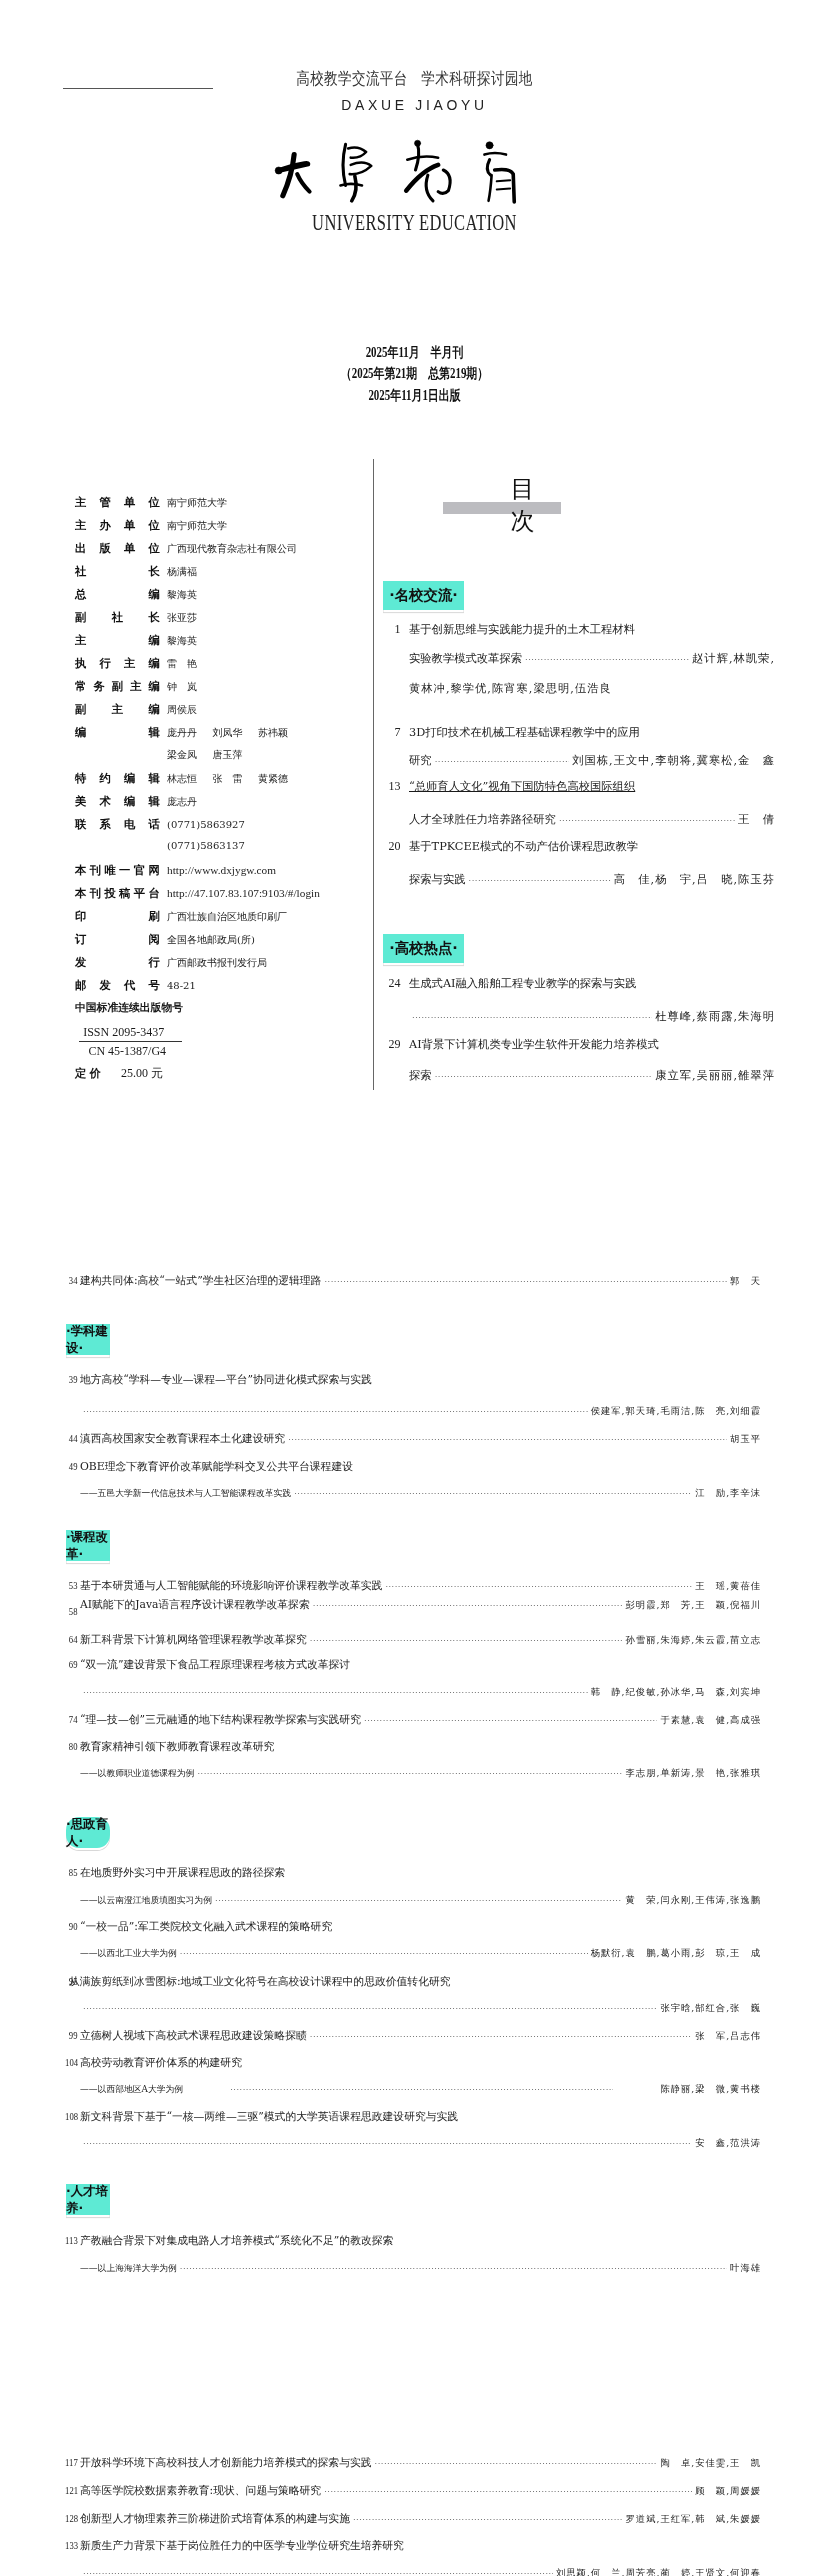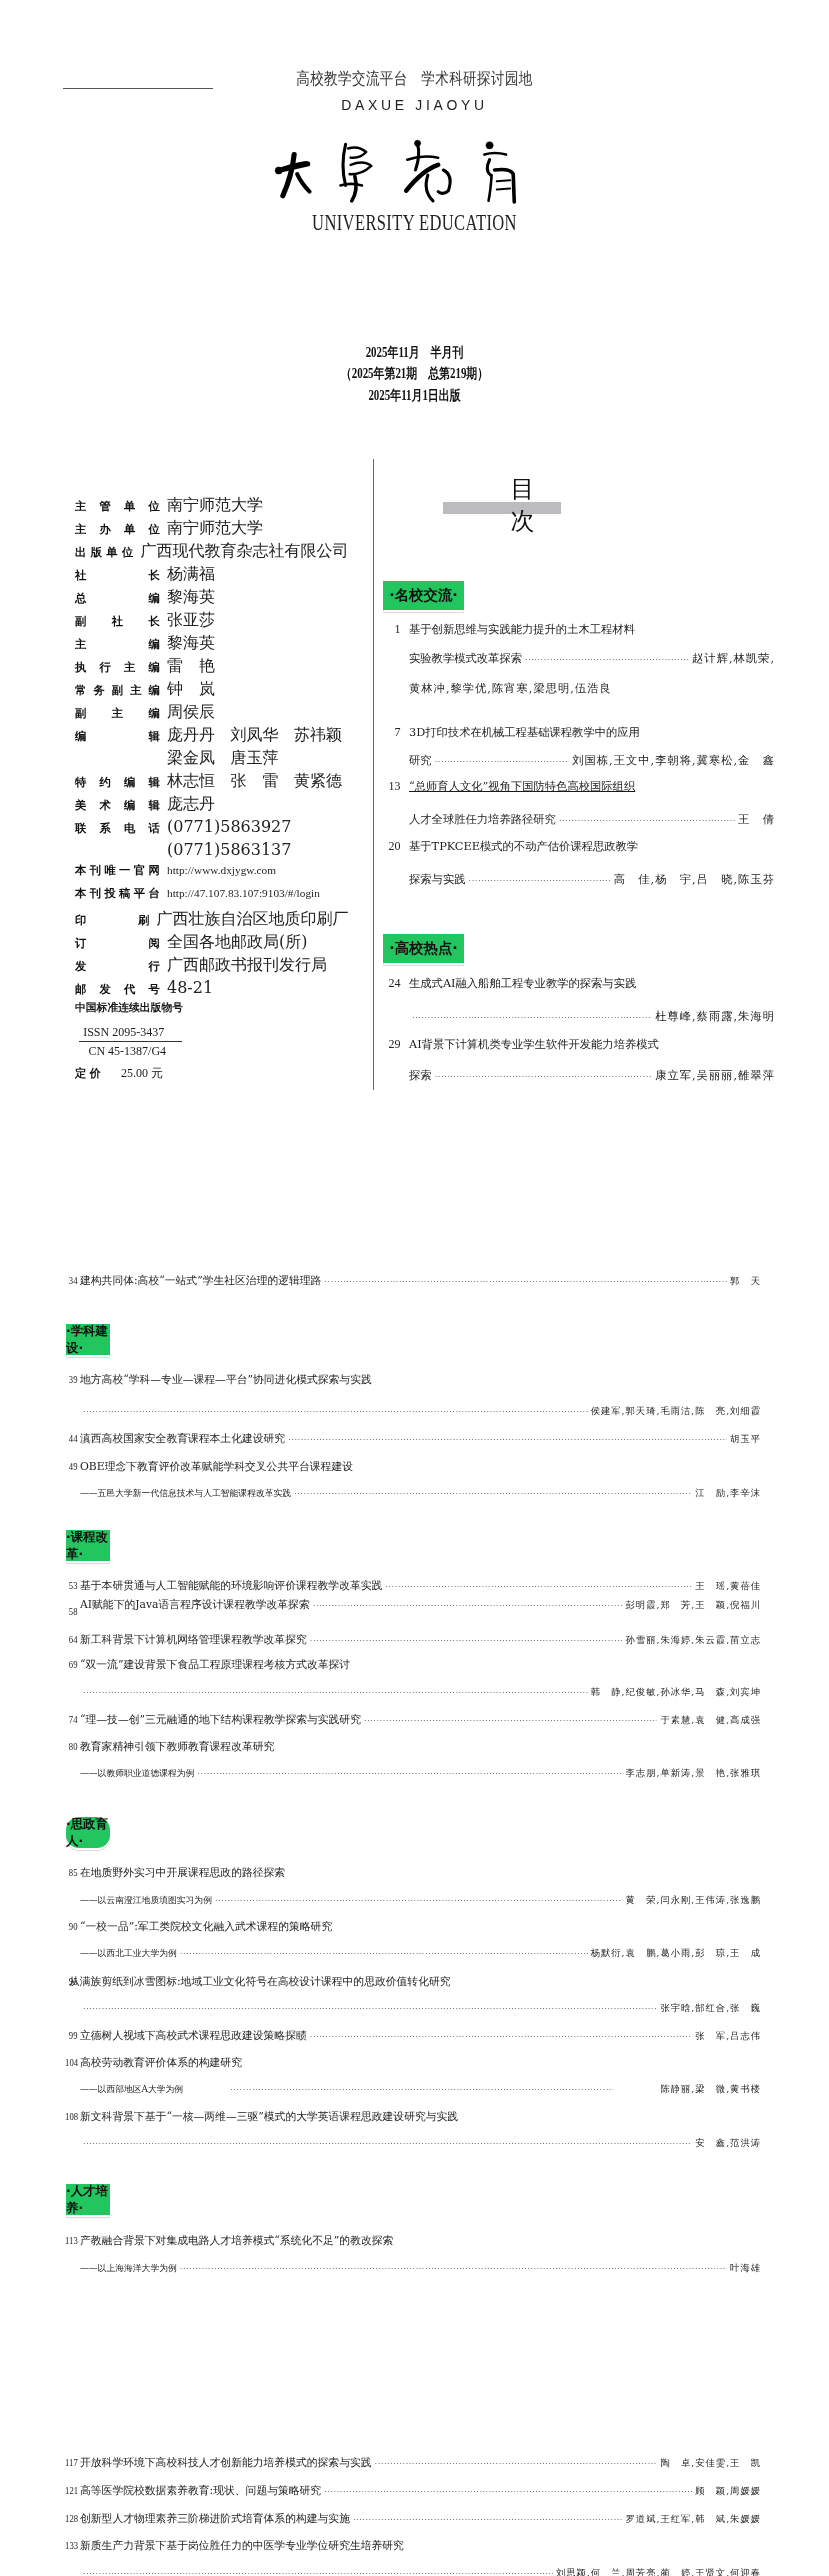--- a/index.html
+++ b/index.html
@@ -46,21 +46,21 @@
   #masthead { left: 75px; top: 495px; width: 289px; }
   .mh-row {
     display: flex; align-items: baseline; height: 23px;
     font-size: 11.3px;
   }
   .mh-label {
     width: 92px; font-family: "DejaVu Sans", sans-serif; font-weight: bold;
     font-size: 11.3px; display: flex; justify-content: space-between;
     padding-right: 7.2px; color: #111;
   }
-  .mh-value { flex: 1; font-size: 16px; color: #222; white-space: nowrap; }
+  .mh-value { flex: 1; font-size: 10px; color: #222; white-space: nowrap; }
   .mh-value span { margin-right: 15.5px; }
   .mh-value.url { font-family: "Liberation Serif", serif; font-size: 11.3px; }
   #cn-serial-label { font-family: "DejaVu Sans", sans-serif; font-weight: bold; font-size: 10.8px; height: 23px; }
   #issn-block { width: 103px; margin-left: 4.1px; font-family: "Liberation Serif", serif; font-size: 12px; }
   #issn-block .issn { border-bottom: 0.8px solid #333; padding: 1px 4.1px; }
   #issn-block .cn { padding: 2.1px 9.3px; }
   #price-row { display: flex; align-items: baseline; margin-top: 4.1px; font-size: 11.3px; }
   #price-row .plabel { font-family: "DejaVu Sans", sans-serif; font-weight: bold; width: 46px; letter-spacing: 3.1px; }
   #price-row .pval { font-family: "Liberation Serif", serif; font-size: 12px; }
 
@@ -70,21 +70,21 @@
   #toc-title {
     left: 453px; width: 139px; top: 473px; text-align: center;
     font-family: "DejaVu Sans", sans-serif; font-size: 24px; letter-spacing: 31px;
     color: #111; padding-left: 31px;
   }
   #toc-title-bar { left: 443px; top: 502px; width: 118px; height: 12.4px; background: #bcbcc0; }
 
   
   .sec-tag {
     position: absolute;
-    background: #22c55e;
+    background: #5eead4;
     font-family: "DejaVu Sans", sans-serif; font-weight: bold;
     font-size: 14.4px; color: #111;
     display: flex; align-items: center; justify-content: center;
     box-shadow: 0 2.6px 0 -0.5px #ffffff, 0 3.1px 0 0 #d8d8d8;
   }
   .sec-tag.right { width: 81px; height: 29px; }
   .sec-tag.full { width: 44px; height: 31px; font-size: 12.4px; }
   .toc-line { position: absolute; display: flex; align-items: baseline; white-space: nowrap; }
   .pg { position: absolute; text-align: right; font-family: "Liberation Serif", serif; color: #222; }
   .ttl { color: #222; }

